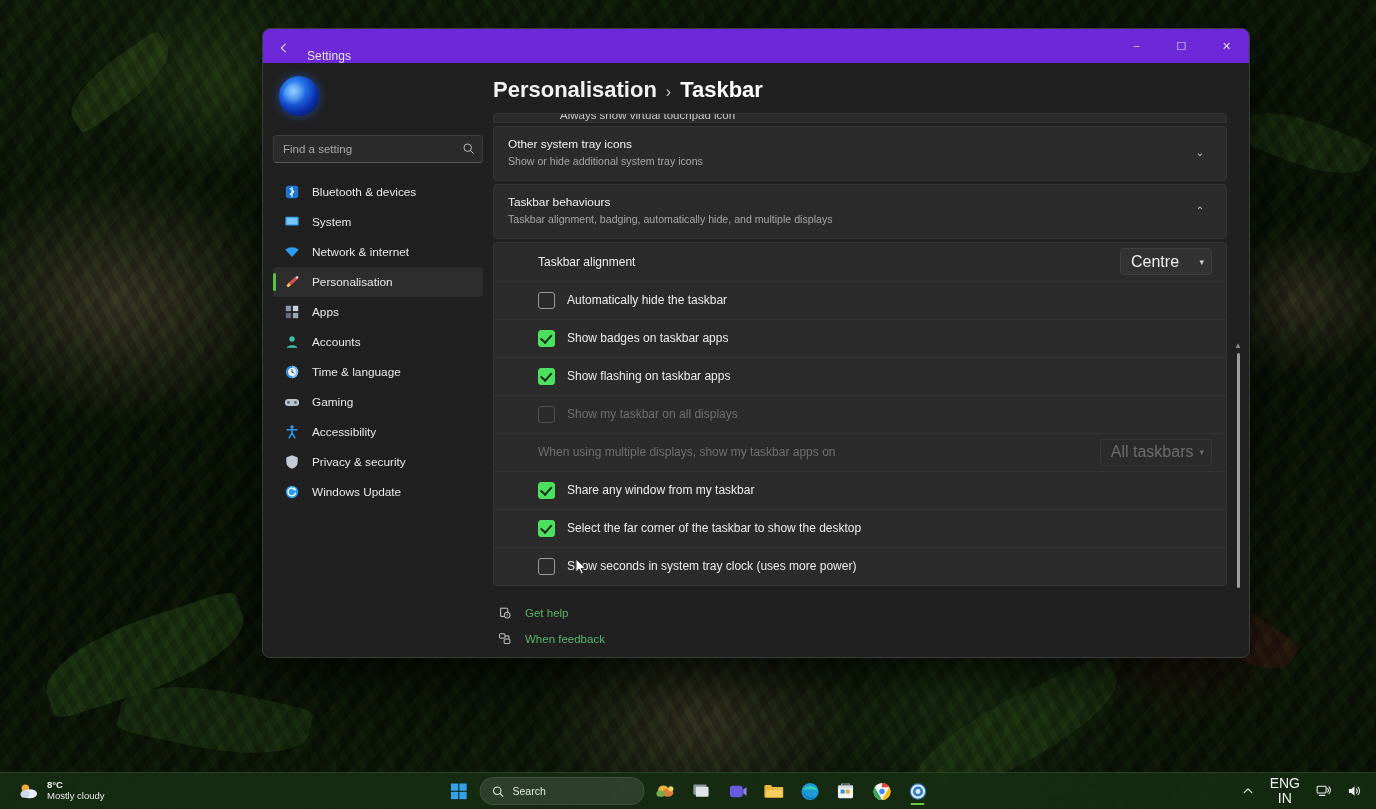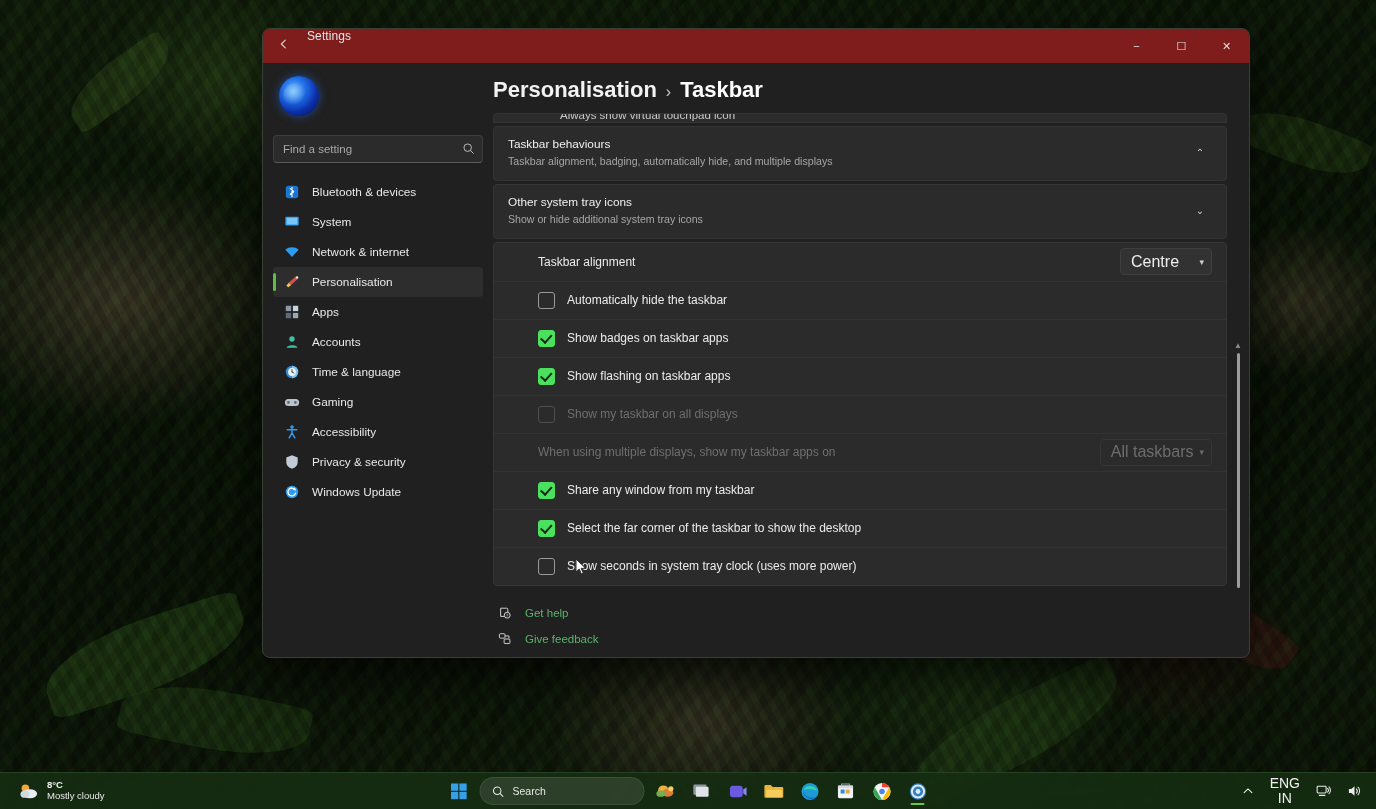--- a/index.html
+++ b/index.html
@@ -36,22 +36,22 @@
   
   #settings-window{
     position:absolute; left:262px; top:28px; width:988px; height:630px;
     background:#202020; border-radius:8px;
     border:1px solid #3a3f36;
     box-shadow:0 18px 48px rgba(0,0,0,.65);
     overflow:hidden;
     display:flex; flex-direction:column;
   }
   
-  #titlebar{ height:34px; flex:0 0 34px; display:flex; align-items:flex-start;
-             position:relative; background:#7f1d1d; }
+  #titlebar{ height:34px; flex:0 0 34px; display:flex; align-items:flex-end;
+             position:relative; background:#6d28d9; }
   #back-button{
     width:30px; height:30px; margin-left:6px; border-radius:4px;
     display:flex; align-items:center; justify-content:center;
     color:#d6d6d6; font-size:15px; cursor:pointer; background:transparent;
     border:none;
   }
   #window-title{ font-size:12px; color:#e4e4e4; margin-left:8px; letter-spacing:.1px; }
   .wincontrols{ position:absolute; right:0; top:0; height:34px; display:flex; }
   .wc{ width:45px; height:34px; display:flex; align-items:center; justify-content:center;
        color:#e0e0e0; font-size:11px; cursor:pointer; }
@@ -383,34 +383,34 @@
 
       <div id="scroll-area">
 
         <div class="card clipped">
           <span class="clipped-label">Always show virtual touchpad icon</span>
         </div>
 
         <div class="card">
           <div class="card-head">
             <div>
-              <div class="ch-title">Taskbar behaviours</div>
-              <div class="ch-sub">Taskbar alignment, badging, automatically hide, and multiple displays</div>
-            </div>
-            <div class="chev">⌃</div>
+              <div class="ch-title">Other system tray icons</div>
+              <div class="ch-sub">Show or hide additional system tray icons</div>
+            </div>
+            <div class="chev">⌄</div>
           </div>
         </div>
 
         <div class="card">
           <div class="card-head">
             <div>
-              <div class="ch-title">Other system tray icons</div>
-              <div class="ch-sub">Show or hide additional system tray icons</div>
-            </div>
-            <div class="chev">⌄</div>
+              <div class="ch-title">Taskbar behaviours</div>
+              <div class="ch-sub">Taskbar alignment, badging, automatically hide, and multiple displays</div>
+            </div>
+            <div class="chev">⌃</div>
           </div>
         </div>
 
         <div class="card">
 
           <div class="row">
             <span class="row-label">Taskbar alignment</span>
             <div class="dd">
               <span class="dd-text">Centre</span>
               <span class="dd-ch">▾</span>
@@ -488,21 +488,21 @@
             <span class="flink-text">Get help</span>
           </div>
           <div class="flink">
             <span class="flink-ico">
               <svg viewBox="0 0 16 16" width="14" height="14">
                   <rect x="1.6" y="2" width="6.4" height="5" rx="1" fill="none" stroke="currentColor" stroke-width="1.1"></rect>
                   <rect x="7" y="8" width="6.6" height="5.2" rx="1" fill="none" stroke="currentColor" stroke-width="1.1"></rect>
                   <path d="M8 4.5 h4.5 v3" fill="none" stroke="currentColor" stroke-width="1.1"></path>
                 </svg>
             </span>
-            <span class="flink-text">Give feedback</span>
+            <span class="flink-text">When feedback</span>
           </div>
         </div>
 
         <div id="scrollbar-track">
           <div id="scroll-up-caret">▲</div>
           <div id="scrollbar-thumb"></div>
         </div>
       </div>
     </div>
   </div>

